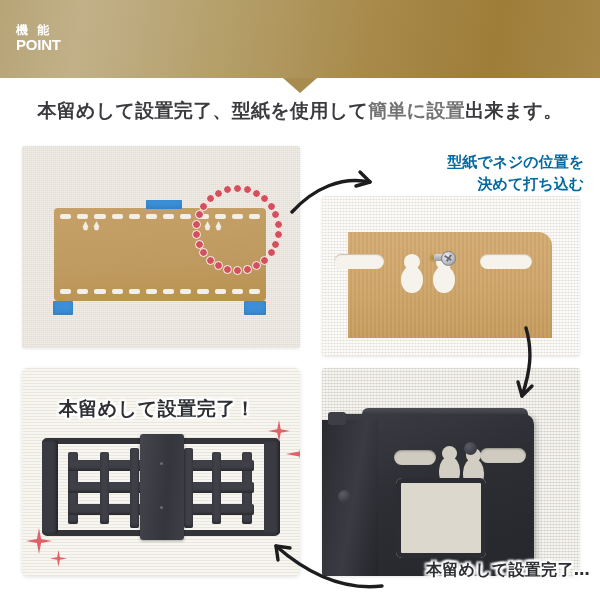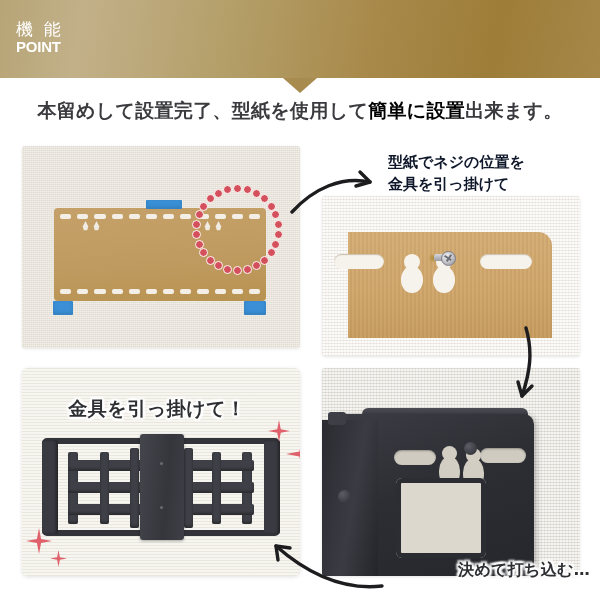--- a/index.html
+++ b/index.html
@@ -16,21 +16,21 @@
     position:absolute; left:0; top:0; width:600px; height:78px;
     background:linear-gradient(100deg,#b7a577 0%,#c2b089 14%,#b49f69 38%,#a8894a 62%,#9e7d38 82%,#a68748 100%);
     overflow:visible;
   }
   .hdr-inner { position:absolute; left:0; top:0; width:600px; height:78px; display:flex; align-items:center; }
   .hdr-point {
     margin-left:16px; color:#ffffff; line-height:1; text-align:left;
     display:flex; align-items:flex-end;
   }
   .hdr-point-words { display:flex; flex-direction:column; align-items:flex-start; padding-bottom:3px;}
-  .hdr-kinou { font-size:17px; letter-spacing:3px; font-weight:400; }
+  .hdr-kinou { font-size:12px; letter-spacing:3px; font-weight:700; }
   .hdr-pointword { font-size:15px; letter-spacing:-0.2px; font-weight:700; margin-top:1px;}
   .hdr-num {
     font-size:43px; font-weight:700; letter-spacing:-1px; margin-left:3px;
     line-height:0.88; font-family:"Liberation Sans", sans-serif;
   }
   .hdr-title {
     margin-left:21px; color:#ffffff; font-size:28px; font-weight:700;
     letter-spacing:1.2px; font-family:"DejaVu Sans", sans-serif;
     text-shadow:0 0 1px rgba(255,255,255,.25);
   }
@@ -39,21 +39,21 @@
     width:0; height:0; border-left:17px solid transparent; border-right:17px solid transparent;
     border-top:15px solid #a88b4e;
   }
 
   
   .subtitle {
     position:absolute; left:0; top:98px; width:600px; text-align:center;
     font-size:19px; font-weight:700; color:#3b3b3f; letter-spacing:0.3px;
     font-family:"DejaVu Sans", sans-serif;
   }
-  .subtitle .hl { color:#000000; }
+  .subtitle .hl { color:#737373; }
 
   
   .panel { position:absolute; overflow:hidden; background:#efece4; }
   .p1 { left:22px;  top:146px; width:278px; height:202px; border-radius:3px;
         box-shadow:0 1px 3px rgba(0,0,0,.10); }
   .p2 { left:322px; top:196px; width:258px; height:160px; border-radius:3px;
         box-shadow:0 1px 3px rgba(0,0,0,.10); }
   .p3 { left:22px;  top:368px; width:278px; height:208px; border-radius:6px;
         box-shadow:0 1px 4px rgba(0,0,0,.12); }
   .p4 { left:322px; top:368px; width:258px; height:208px; border-radius:3px;
@@ -182,22 +182,22 @@
   
   .spark { position:absolute; }
   .spark b { position:absolute; left:50%; top:50%; transform:translate(-50%,-50%);
              width:100%; height:100%;
              background:#e0616b;
              clip-path:polygon(50% 0%, 58% 42%, 100% 50%, 58% 58%, 50% 100%, 42% 58%, 0% 50%, 42% 42%);
              filter:drop-shadow(0 0 2px rgba(255,255,255,.95)); }
 
   
   .lbl-tr {
-    position:absolute; left:388px; top:152px; width:196px; text-align:left;
-    font-size:15px; font-weight:700; color:#0f172a; line-height:1.45;
+    position:absolute; left:388px; top:152px; width:196px; text-align:right;
+    font-size:15px; font-weight:700; color:#0369a1; line-height:1.45;
     font-family:"DejaVu Sans", sans-serif;
   }
   .lbl-p3 {
     position:absolute; left:42px; top:396px; width:230px; text-align:center;
     font-size:19px; font-weight:700; color:#2e2f33; letter-spacing:0.5px;
     font-family:"DejaVu Sans", sans-serif;
     text-shadow:-2px 0 2px #fff, 2px 0 2px #fff, 0 -2px 2px #fff, 0 2px 2px #fff,
                 -2px -2px 2px #fff, 2px 2px 2px #fff, -2px 2px 2px #fff, 2px -2px 2px #fff;
   }
   .lbl-p4 {
@@ -384,25 +384,25 @@
     <div class="b4-window"></div>
 
     <div class="b4-left"></div>
     <div class="b4-knob"></div>
     <div class="b4-bolt" style="left:16px; top:122px;"></div>
   </div>
 </div>
 
 <div class="lbl-tr">
   <div>型紙でネジの位置を</div>
-  <div>金具を引っ掛けて</div>
-</div>
-
-<div class="lbl-p3">金具を引っ掛けて！</div>
-<div class="lbl-p4">決めて打ち込む…</div>
+  <div>決めて打ち込む</div>
+</div>
+
+<div class="lbl-p3">本留めして設置完了！</div>
+<div class="lbl-p4">本留めして設置完了…</div>
 
 <svg class="arrow-svg" style="left:290px; top:150px;" width="110" height="70">
   <path d="M2,62 C24,38 52,26 80,32" stroke="#1d1d1f" stroke-width="3.4" fill="none" stroke-linecap="round"></path>
   <path d="M80,32 L70,22 M80,32 L66,36" stroke="#1d1d1f" stroke-width="3.4" fill="none" stroke-linecap="round"></path>
 </svg>
 
 <svg class="arrow-svg" style="left:500px; top:326px;" width="60" height="84">
   <path d="M26,2 C33,26 30,46 22,70" stroke="#1d1d1f" stroke-width="3.4" fill="none" stroke-linecap="round"></path>
   <path d="M22,70 L32,60 M22,70 L18,56" stroke="#1d1d1f" stroke-width="3.4" fill="none" stroke-linecap="round"></path>
 </svg>

